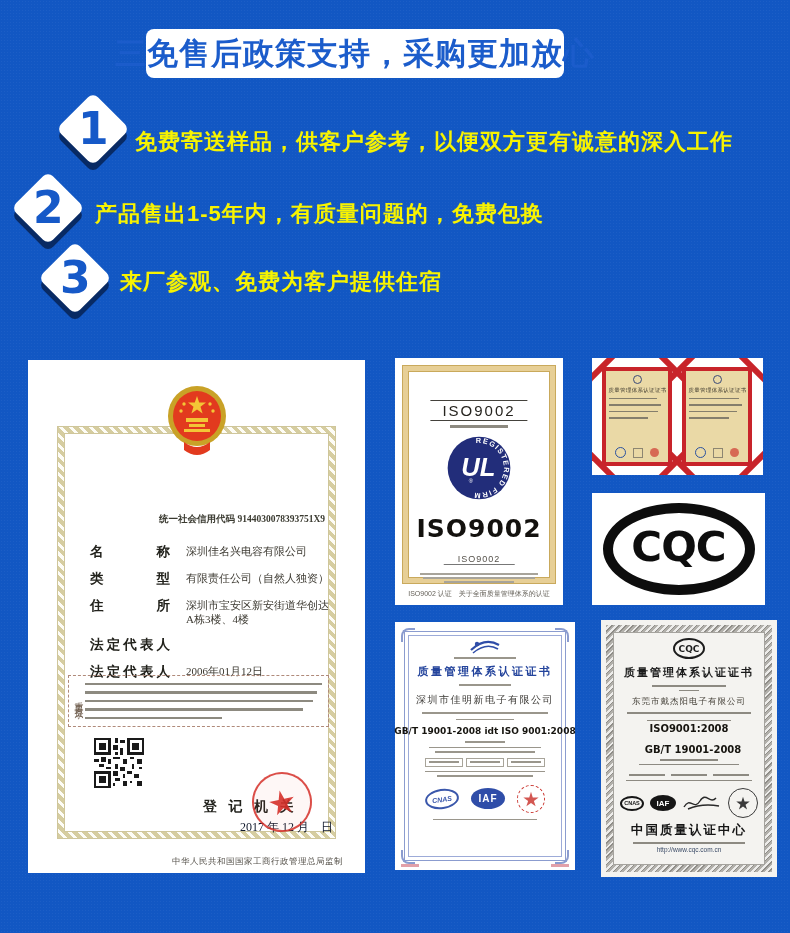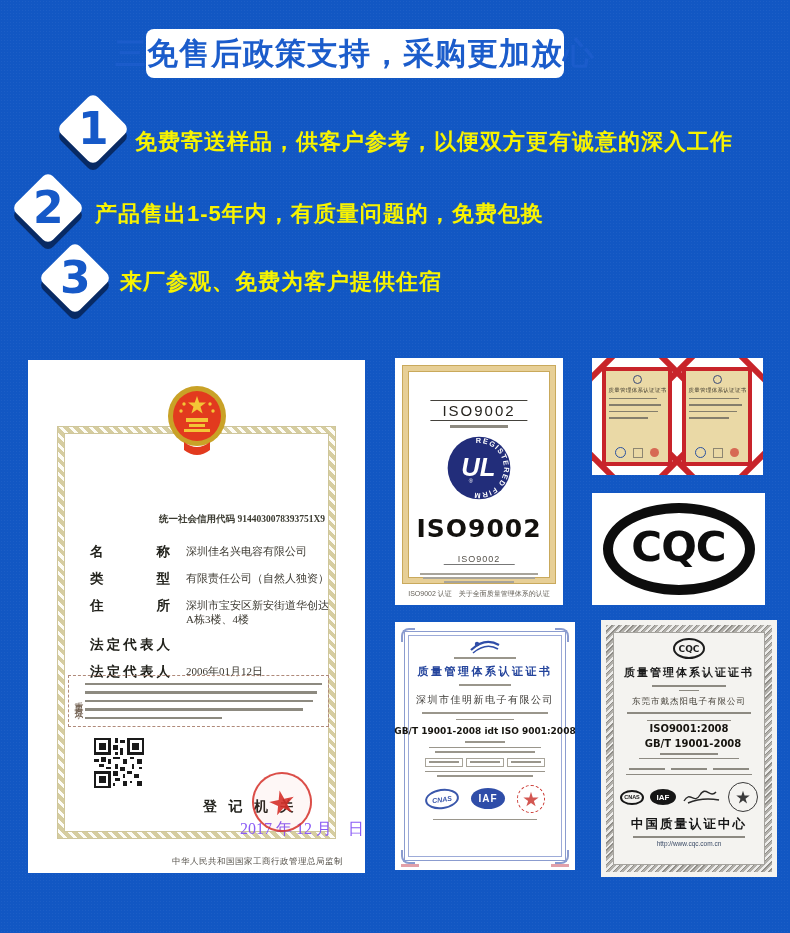--- a/index.html
+++ b/index.html
@@ -77,21 +77,21 @@
     writing-mode:vertical-rl; font-size:9px; color:#6a5848; letter-spacing:3px;
     width:14px; flex:0 0 14px; text-align:center;
   }
   .notice-lines { flex:1; display:flex; flex-direction:column; justify-content:space-around; }
   .notice-lines .bar { height:2.5px; background:#8d8a80; }
   .qr { position:absolute; left:66px; top:378px; width:50px; height:50px; }
   .lic-registrar {
     position:absolute; left:175px; top:438px; font-size:14px; font-weight:bold;
     color:#22221c; letter-spacing:4px; white-space:nowrap;
   }
-  .lic-date { position:absolute; left:212px; top:459px; font-size:16px; color:#8b5cf6; white-space:nowrap; }
+  .lic-date { position:absolute; left:212px; top:459px; font-size:12px; color:#0f172a; white-space:nowrap; }
   .stamp {
     position:absolute; left:224px; top:412px; width:60px; height:60px;
     border:2.5px solid rgba(213,48,42,.85); border-radius:50%;
     transform:rotate(-12deg); display:flex; align-items:center; justify-content:center;
     background:rgba(240,120,110,.06); z-index:3;
   }
   .lic-footer {
     position:absolute; right:22px; bottom:5px; font-size:8.5px; color:#55514a; letter-spacing:.5px;
   }
   
@@ -479,21 +479,21 @@
     <div class="g-frame"></div>
     <div class="g-content">
       <div class="g-cqc">CQC</div>
       <div class="g-title">质量管理体系认证证书</div>
       <div class="bar" style="width:74px; margin-top:5px; height:1.5px;"></div>
       <div class="bar" style="width:20px; margin-top:3px; height:1.5px;"></div>
       <div class="g-company">东莞市戴杰阳电子有限公司</div>
       <div class="bar" style="width:124px; margin-top:4px; height:1.5px;"></div>
       <div class="bar" style="width:84px; margin-top:6px; height:1.5px;"></div>
       <div class="g-standard">ISO9001:2008</div>
-      <div class="g-standard" style="margin-top:4px;padding-left:8px;">GB/T 19001-2008</div>
+      <div class="g-standard" style="margin-top:10px;padding-left:8px;">GB/T 19001-2008</div>
       <div class="bar" style="width:58px; margin-top:4px; height:1.5px;"></div>
       <div class="bar" style="width:100px; margin-top:3px; height:1.5px;"></div>
       <div style="display:flex; gap:6px; margin-top:9px;">
         <div class="bar" style="width:36px; height:1.5px;"></div>
         <div class="bar" style="width:36px; height:1.5px;"></div>
         <div class="bar" style="width:36px; height:1.5px;"></div>
       </div>
       <div class="bar" style="width:126px; margin-top:4px; height:1.5px;"></div>
       <div class="g-logos">
         <div class="g-oval1">CNAS</div>

